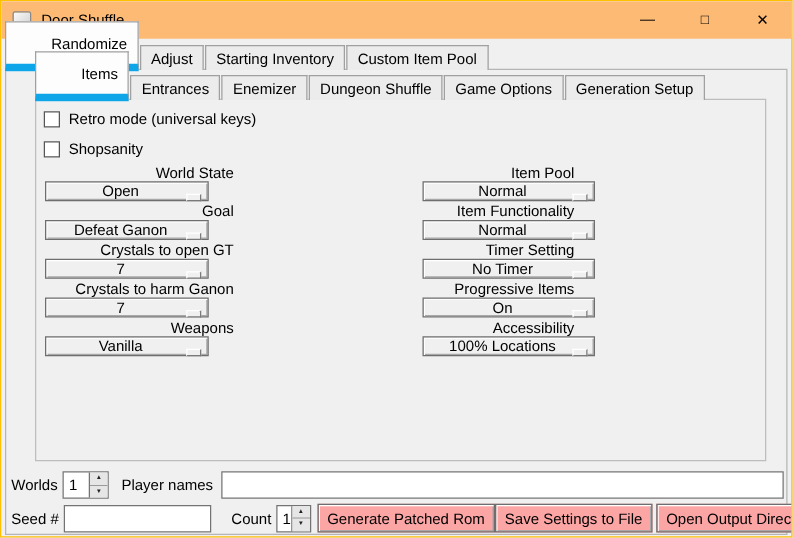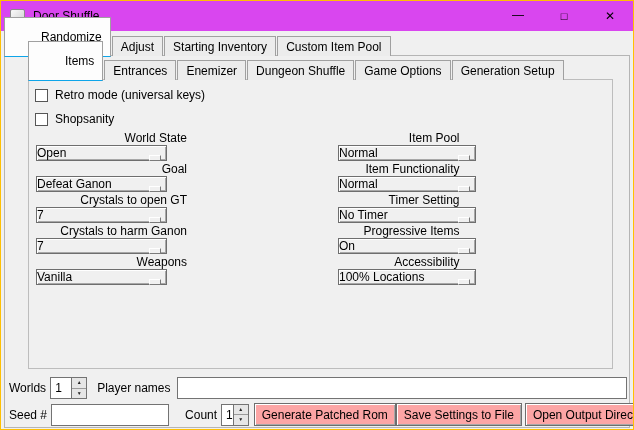--- a/index.html
+++ b/index.html
@@ -2,50 +2,50 @@
 <html><head>
 <meta charset="utf-8">
 <style>
   * { box-sizing: border-box; margin: 0; padding: 0; }
   body { background: #dddddd; font-family: "Liberation Sans", sans-serif; }
   .window {
     position: relative; width: 634px; height: 430px;
     border: 1px solid #FFC002; background: #F0F0F0;
     font-size: 12px; color: #000; overflow: hidden;
   }
-  .titlebar { position: absolute; top: 0; left: 0; width: 100%; height: 30px; background: #d946ef; display: flex; align-items: center; }
+  .titlebar { position: absolute; top: 0; left: 0; width: 100%; height: 30px; background: #fdba74; display: flex; align-items: center; }
   .app-icon { width: 15px; height: 15px; margin-left: 9px; background: linear-gradient(135deg, #fafafa 0%, #cfcfcf 100%); border: 1px solid #8a8a8a; border-radius: 2px; }
   .title-text { margin-left: 8px; }
   .controls { margin-left: auto; display: flex; height: 100%; }
   .ctrl { width: 46px; display: flex; align-items: center; justify-content: center; font-size: 12px; cursor: default; }
   .glyph-max { font-size: 11px; }
   .glyph-min { margin-top: -3px; }
 
   .tabbar { position: absolute; display: flex; align-items: flex-end; z-index: 3; }
   .outer-tabbar { top: 32px; left: 3px; height: 23px; }
   .inner-tabbar { top: 56px; left: 27px; height: 23px; }
   .tab { height: 20px; display: flex; align-items: center; padding: 0 8px; background: #ECECEC; border: 1px solid #A0A0A0; border-bottom: none; margin-right: 1px; white-space: nowrap; cursor: default; }
-  .tab.active { height: 40px; margin-bottom: -1px; background: #FDFDFD; border-bottom: 1px solid #0ea5e9; position: relative; z-index: 4; padding-left: 36px; }
+  .tab.active { height: 40px; margin-bottom: -1px; background: #FDFDFD; border-bottom: 6px solid #0ea5e9; position: relative; z-index: 4; padding-left: 36px; }
 
   .outer-pane { position: absolute; top: 54px; left: 3px; width: 626px; height: 373px; border: 1px solid #B5B5B5; background: #F0F0F0; }
   .inner-pane { position: absolute; top: 78px; left: 27px; width: 585px; height: 290px; border: 1px solid #BDBDBD; background: #F0F0F0; }
 
   .checkbox-row { position: absolute; left: 34px; height: 18px; display: flex; align-items: center; z-index: 5; cursor: default; justify-content: flex-end; }
   .checkbox-row.cb1 { top: 85px; }
   .checkbox-row.cb2 { top: 109px; }
   .cb-box { width: 13px; height: 13px; background: #fff; border: 1px solid #565656; margin-right: 7px; }
 
   .col { position: absolute; z-index: 5; }
   .col-left { top: 130px; left: 8px; }
   .col-right { top: 130px; left: 337px; }
   .frow { display: flex; align-items: center; height: 25px; margin-bottom: 6px; flex-direction: column; }
   .flabel { text-align: right; margin-right: 7px; white-space: nowrap; }
   .col-left .flabel { width: 178px; }
   .col-right .flabel { width: 112px; }
-  .dropdown { position: relative; height: 25px; background: #F0F0F0; border: 1px solid #6E6E6E; box-shadow: inset 1px 1px 0 #FFF, inset -1px -1px 0 #A8A8A8; display: flex; align-items: center; justify-content: flex-start; font: inherit; cursor: default; }
+  .dropdown { position: relative; height: 25px; background: #F0F0F0; border: 1px solid #6E6E6E; box-shadow: inset 1px 1px 0 #FFF, inset -1px -1px 0 #A8A8A8; display: flex; align-items: center; justify-content: center; font: inherit; cursor: default; }
   .col-left .dropdown { width: 131px; }
   .col-right .dropdown { width: 138px; }
   .dd-value { padding-right: 10px; }
   .dd-indicator { position: absolute; right: 5px; top: 9px; width: 12px; height: 6px; background: #F0F0F0; border-top: 1px solid #FFF; border-left: 1px solid #FFF; border-right: 1px solid #7a7a7a; border-bottom: 1px solid #7a7a7a; }
 
   .bottom-row { position: absolute; display: flex; align-items: center; z-index: 5; }
   .row-worlds { top: 376px; left: 8px; width: 618px; height: 22px; }
   .row-seed { top: 402px; left: 8px; width: 621px; height: 23px; }
   .lbl { white-space: nowrap; }
   .lbl-player { margin-left: 10px; }

